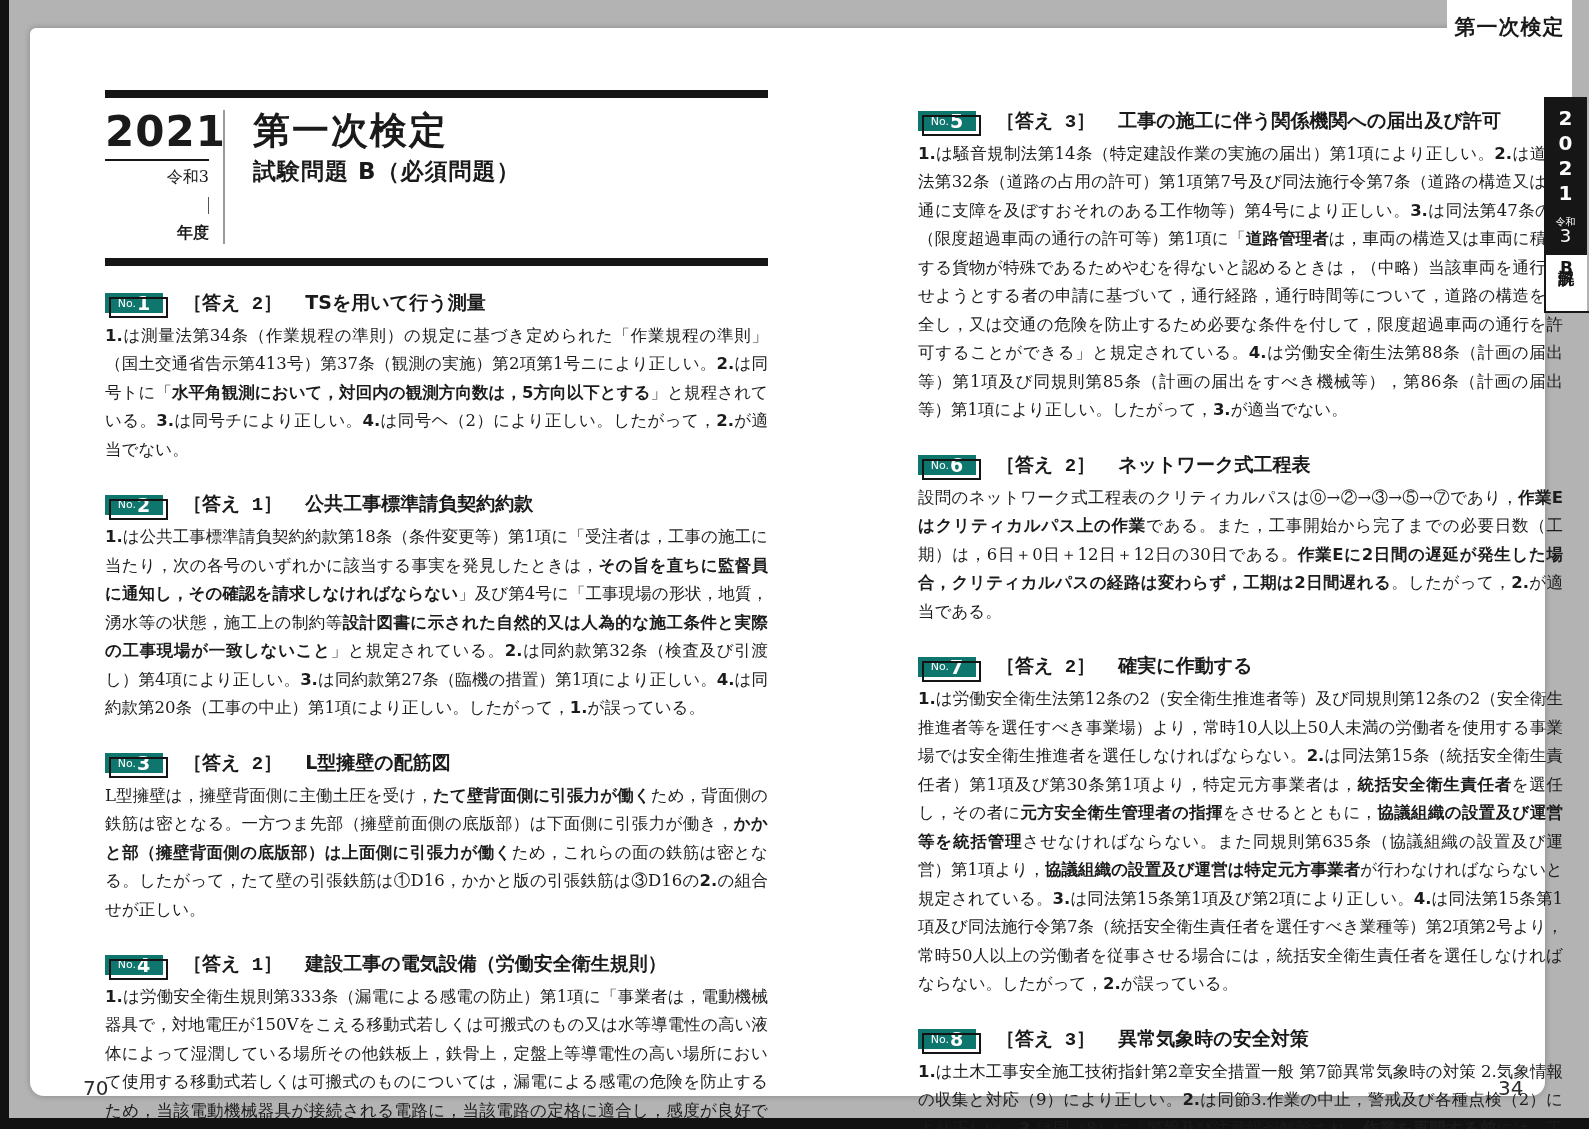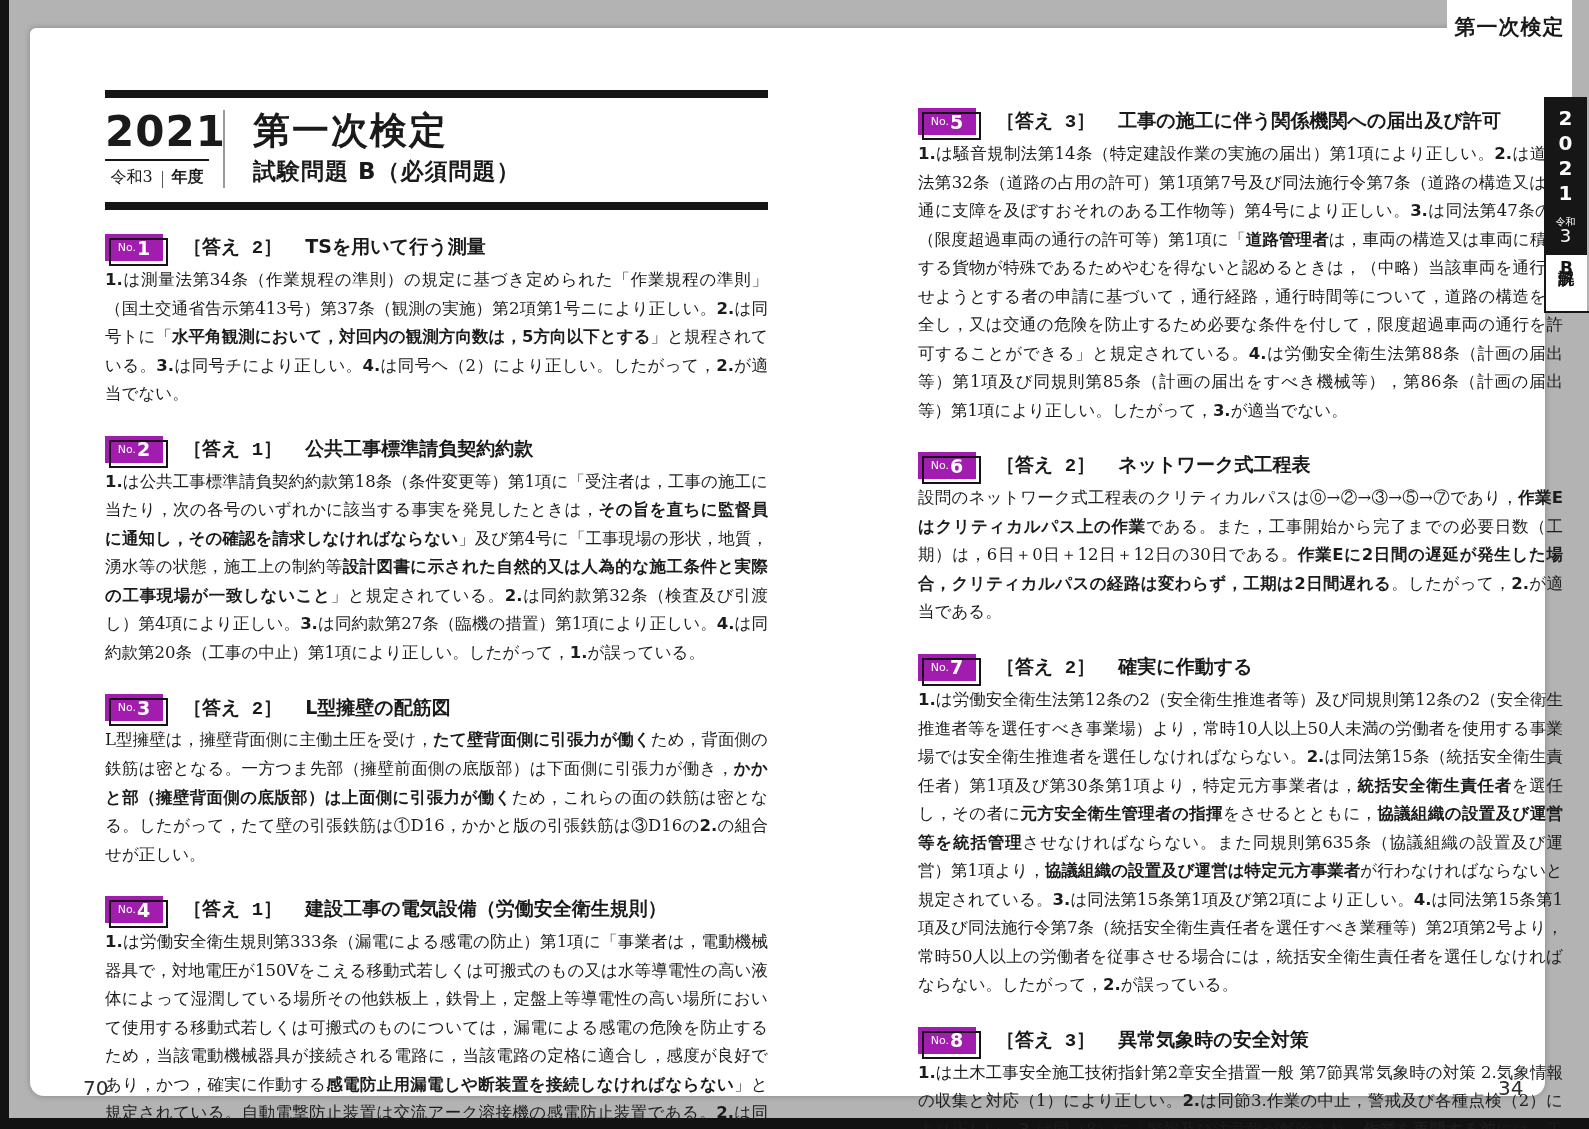--- a/index.html
+++ b/index.html
@@ -31,32 +31,32 @@
   
   .col{position:absolute;}
   .col-left{left:75px;top:62px;width:663px;}
   .col-right{left:888px;top:80px;width:645px;}
   
   .rule{height:8px;background:#161616;}
   .tb-row{display:flex;align-items:stretch;padding:12px 0 14px;}
   .tb-year{width:104px;text-align:center;flex:none;}
   .tb-year-num{font:700 42px/1.05 "DejaVu Sans","Liberation Sans",sans-serif;letter-spacing:1px;}
   .tb-year-sub{border-top:2px solid #161616;margin-top:5px;padding-top:6px;display:flex;align-items:flex-end;
-        justify-content:center;gap:9px;font-size:16px;}
+        justify-content:center;gap:9px;font-size:16px;flex-direction:column;}
   .tb-sep{width:1px;height:17px;background:#555;}
   .tb-nendo{font-family:"DejaVu Sans","Liberation Sans",sans-serif;font-weight:700;}
   .tb-vr{width:2px;background:#9a9a9a;margin:0 0 0 14px;}
   .tb-titles{padding-left:28px;}
   .tb-title{font:700 37px/1.15 "DejaVu Sans","Liberation Sans",sans-serif;letter-spacing:2px;}
   .tb-subtitle{font:700 23px/1.2 "DejaVu Sans","Liberation Sans",sans-serif;margin-top:5px;letter-spacing:1px;}
   .title-block{margin-bottom:24px;}
   
   .qsec{margin-bottom:27px;}
   .qhead{display:flex;align-items:center;gap:20px;margin-bottom:5px;}
-  .no-badge{position:relative;background:#a21caf;color:#fff;width:58px;height:27px;flex:none;
+  .no-badge{position:relative;background:#0f766e;color:#fff;width:58px;height:20px;flex:none;
         display:inline-flex;align-items:center;justify-content:center;gap:1px;
         font-family:"DejaVu Sans","Liberation Sans",sans-serif;}
   .no-badge::after{content:"";position:absolute;left:4px;top:4px;right:-5px;bottom:-5px;
         border:2px solid #141414;pointer-events:none;}
   .no-pre{font-size:11px;}
   .no-num{font-size:19px;font-weight:700;}
   .qtitle{font:700 19px/1.3 "DejaVu Sans","Liberation Sans",sans-serif;}
   .qans{margin-right:23px;font-family:Liberation Mono, monospace;}
   .qbody{margin:0;font-size:16.5px;line-height:1.73;text-align:justify;color:#1c1c1c;}
   .em{font-family:"DejaVu Sans","Liberation Sans",sans-serif;font-weight:700;}
@@ -171,21 +171,21 @@
             <p class="qbody"><span class="em">1.</span><span>は労働安全衛生法第12条の2（安全衛生推進者等）及び同規則第12条の2（安全衛生推進者等を選任すべき事業場）より，常時10人以上50人未満の労働者を使用する事業場では安全衛生推進者を選任しなければならない。</span><span class="em">2.</span><span>は同法第15条（統括安全衛生責任者）第1項及び第30条第1項より，特定元方事業者は，</span><span class="em">統括安全衛生責任者</span><span>を選任し，その者に</span><span class="em">元方安全衛生管理者の指揮</span><span>をさせるとともに，</span><span class="em">協議組織の設置及び運営等を統括管理</span><span>させなければならない。また同規則第635条（協議組織の設置及び運営）第1項より，</span><span class="em">協議組織の設置及び運営は特定元方事業者</span><span>が行わなければならないと規定されている。</span><span class="em">3.</span><span>は同法第15条第1項及び第2項により正しい。</span><span class="em">4.</span><span>は同法第15条第1項及び同法施行令第7条（統括安全衛生責任者を選任すべき業種等）第2項第2号より，常時50人以上の労働者を従事させる場合には，統括安全衛生責任者を選任しなければならない。したがって，</span><span class="em">2.</span><span>が誤っている。</span></p>
           </section>
           <section class="qsec">
             <div class="qhead">
               <span class="no-badge">
                 <span class="no-pre">No.</span>
                 <span class="no-num">8</span>
               </span>
               <span class="qtitle"><span class="qans">［答え 3］</span><span>異常気象時の安全対策</span></span>
             </div>
-            <p class="qbody"><span class="em">1.</span><span>は土木工事安全施工技術指針第2章安全措置一般 第7節異常気象時の対策 2.気象情報の収集と対応（1）により正しい。</span><span class="em">2.</span><span>は同節3.作業の中止，警戒及び各種点検（2）により正しい。</span><span class="em">3.</span><span>は同（8）に「警報及び注意報が解除され，</span><span class="em">作業を再開する前</span><span>には，工事現場の地盤のゆるみ，崩壊，陥没等の</span></p>
+            <p class="qbody"><span class="em">1.</span><span>は土木工事安全施工技術指針第2章安全措置一般 第7節異常気象時の対策 2.気象情報の収集と対応（9）により正しい。</span><span class="em">2.</span><span>は同節3.作業の中止，警戒及び各種点検（2）により正しい。</span><span class="em">3.</span><span>は同（8）に「警報及び注意報が解除され，</span><span class="em">作業を再開する前</span><span>には，工事現場の地盤のゆるみ，崩壊，陥没等の</span></p>
           </section>
         </div>
     </div>
 
     <div class="pageno pn-left">70</div>
     <div class="pageno pn-right">34</div>
   </div>
 
   <div class="corner-tab">
     <span class="lbl">第一次検定</span>

